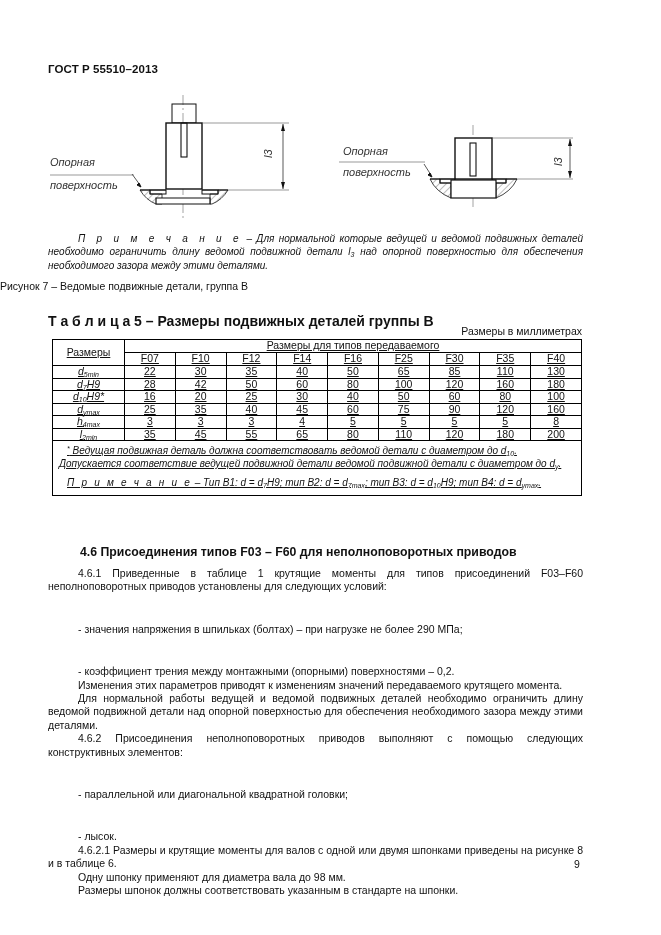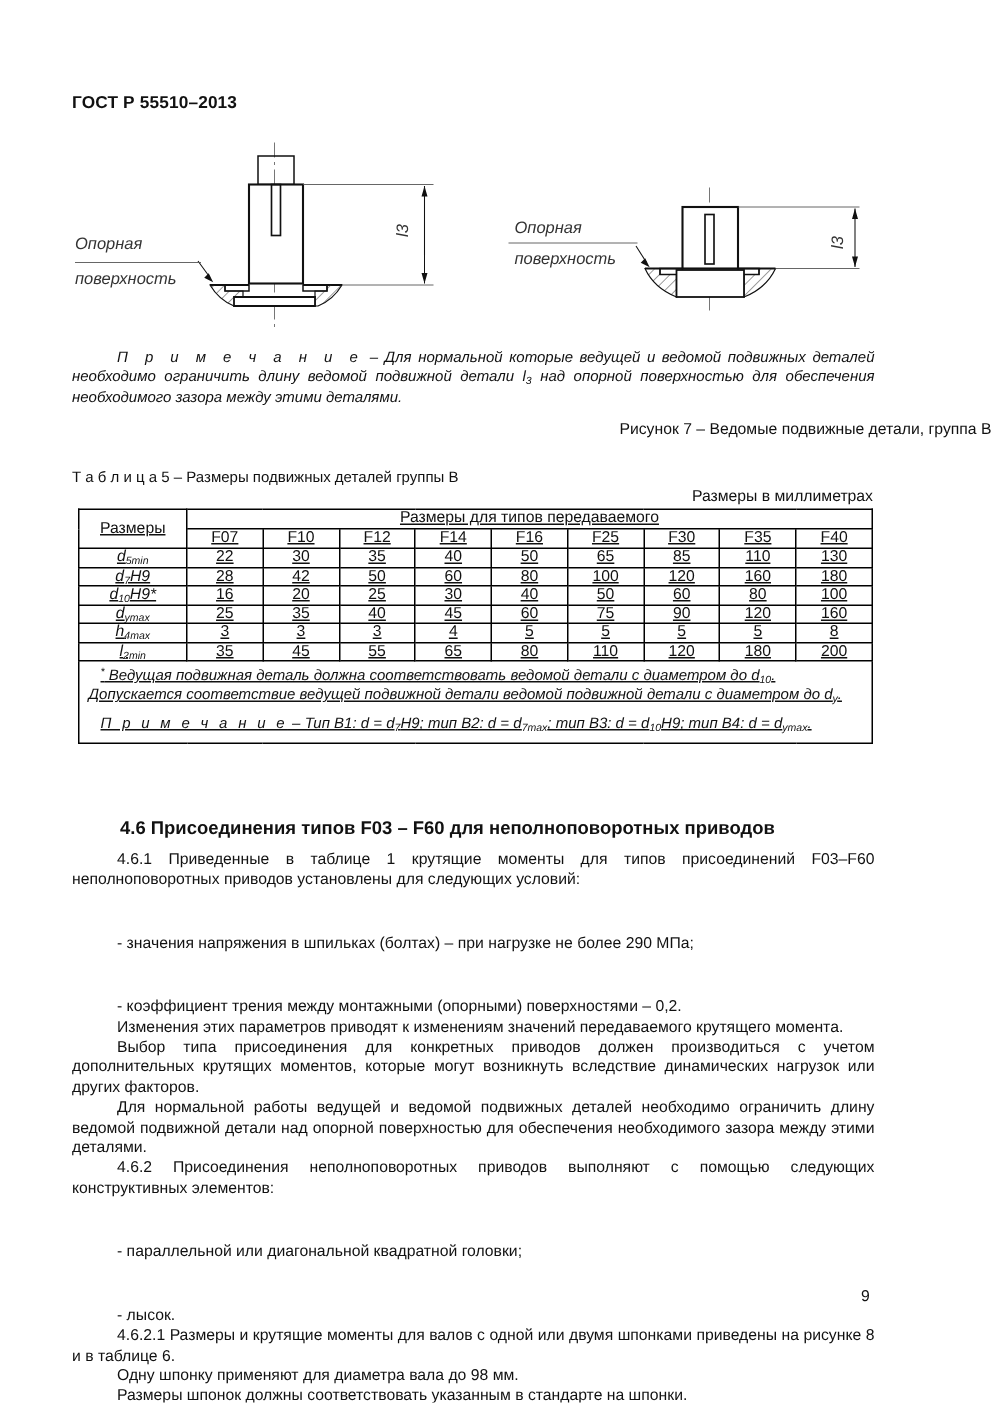--- a/index.html
+++ b/index.html
@@ -4,22 +4,22 @@
 <style>
   html, body { margin: 0; padding: 0; background: #ffffff; }
   body { width: 661px; height: 935px; position: relative; overflow: hidden;
          font-family: "Liberation Sans", sans-serif; color: #111; font-size: 10.5px; }
   .abs { position: absolute; }
   .hdr { left: 48px; top: 63px; font-weight: bold; font-size: 11.5px; letter-spacing: 0.1px; }
   .fig { left: 0; top: 80px; width: 661px; height: 150px; }
   .note-fig { left: 48px; top: 232px; width: 535px; font-style: italic; font-size: 10px; line-height: 13.3px; text-align: justify; }
   .note-fig .ind { display: inline-block; width: 30px; }
   .spaced { letter-spacing: 3.5px; }
-  .caption { left: 0; width: 661px; top: 280px; text-align: right; font-size: 10.5px; }
-  .tcap { left: 48px; top: 313px; font-size: 10px; }
+  .caption { left: 0; width: 661px; top: 280px; text-align: left; font-size: 10.5px; }
+  .tcap { left: 48px; top: 313px; font-size: 14px; font-weight: bold; }
   .units { right: 79px; top: 325px; font-size: 10.5px; }
   table.t5 { position: absolute; left: 52px; top: 339px; width: 530px; border-collapse: collapse; font-size: 10.5px; text-decoration: underline; }
   table.t5 td { border: 1.5px solid #000; text-align: center; padding: 0; height: 11.5px; line-height: 11.5px; }
   table.t5 td.rl { width: 71px; font-style: italic; }
   table.t5 td.hd { height: 12px; }
   table.t5 td.foot { text-align: left; padding: 3px 7px 6px 6px; font-style: italic; font-size: 10px; line-height: 13px; height: auto; }
   sub { font-size: 7px; vertical-align: -2px; line-height: 0; }
   sup { font-size: 7px; vertical-align: 3px; line-height: 0; }
   .h46 { left: 80px; top: 545px; font-weight: bold; font-size: 12.3px; }
   .body { left: 48px; width: 535px; font-size: 10.5px; line-height: 13.4px; text-align: justify; }
@@ -195,21 +195,20 @@
 </tbody>
   </table>
 
 <div class="abs h46">4.6 Присоединения типов F03 – F60 для неполноповоротных приводов</div>
 
 <div class="abs body" style="top:567px">
   <p class="p ind1">4.6.1 Приведенные в таблице 1 крутящие моменты для типов присоединений F03–F60 неполноповоротных приводов установлены для следующих условий:</p>
   <p class="p dl">- значения напряжения в шпильках (болтах) – при нагрузке не более 290 МПа;</p>
   <p class="p dl">- коэффициент трения между монтажными (опорными) поверхностями – 0,2.</p>
   <p class="p ind1">Изменения этих параметров приводят к изменениям значений передаваемого крутящего момента.</p>
-  <p class="p ind1">Выбор типа присоединения для конкретных приводов должен производиться с учетом дополнительных крутящих моментов, которые могут возникнуть вследствие динамических нагрузок или других факторов.</p>
   <p class="p ind1">Для нормальной работы ведущей и ведомой подвижных деталей необходимо ограничить длину ведомой подвижной детали над опорной поверхностью для обеспечения необходимого зазора между этими деталями.</p>
   <p class="p ind1">4.6.2 Присоединения неполноповоротных приводов выполняют с помощью следующих конструктивных элементов:</p>
   <p class="p dl">- параллельной или диагональной квадратной головки;</p>
   <p class="p dl">- лысок.</p>
   <p class="p ind1">4.6.2.1 Размеры и крутящие моменты для валов с одной или двумя шпонками приведены на рисунке 8 и в таблице 6.</p>
   <p class="p ind1">Одну шпонку применяют для диаметра вала до 98 мм.</p>
   <p class="p ind1">Размеры шпонок должны соответствовать указанным в стандарте на шпонки.</p>
 </div>
 
 <div class="abs pg">9</div>

